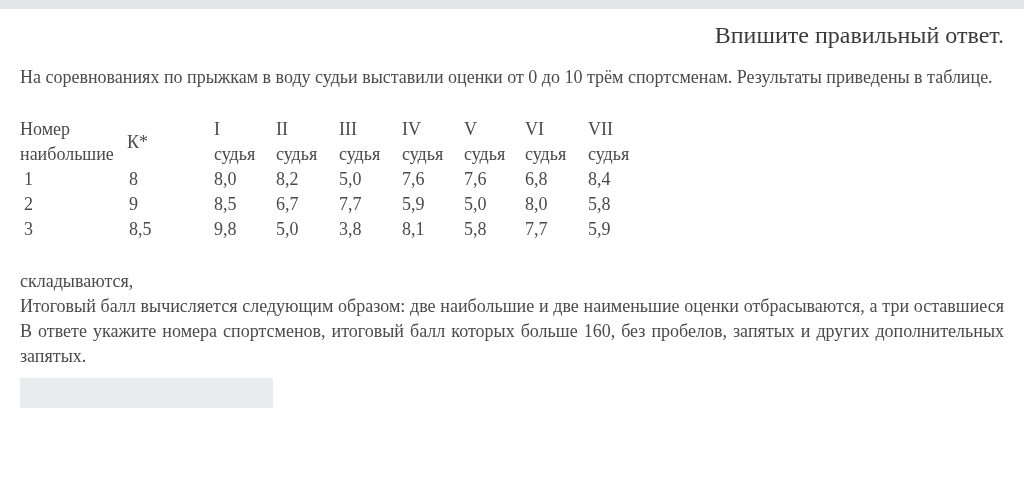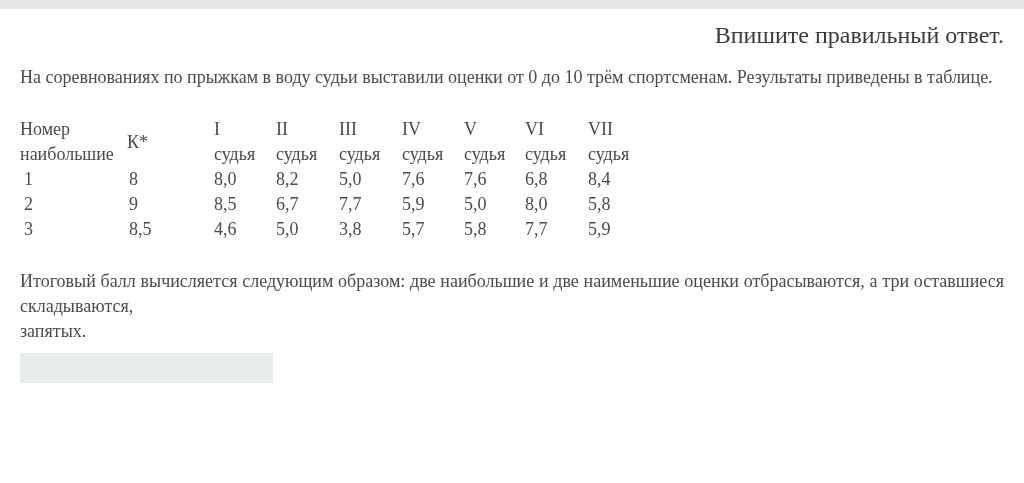--- a/index.html
+++ b/index.html
@@ -156,33 +156,34 @@
         <td>6,7</td>
         <td>7,7</td>
         <td>5,9</td>
         <td>5,0</td>
         <td>8,0</td>
         <td>5,8</td>
       </tr>
       <tr>
         <td class="num-cell">3</td>
         <td class="k-val">8,5</td>
-        <td>4,6</td>
+        <td>9,8</td>
         <td>5,0</td>
         <td>3,8</td>
-        <td>5,7</td>
+        <td>8,1</td>
         <td>5,8</td>
         <td>7,7</td>
         <td>5,9</td>
       </tr>
     </tbody>
   </table>
 
 
   <div class="explanation">
+    <div class="line">складываются,</div>
     <div class="line stretch">Итоговый балл вычисляется следующим образом: две наибольшие и две наименьшие оценки отбрасываются, а три оставшиеся</div>
-    <div class="line">складываются,</div>
+    <div class="line stretch">В ответе укажите номера спортсменов, итоговый балл которых больше 160, без пробелов, запятых и других дополнительных</div>
     <div class="line">запятых.</div>
   </div>
 
   <input class="answer-input" type="text" value="" style="">
 
 </div>
 
 </body></html>

